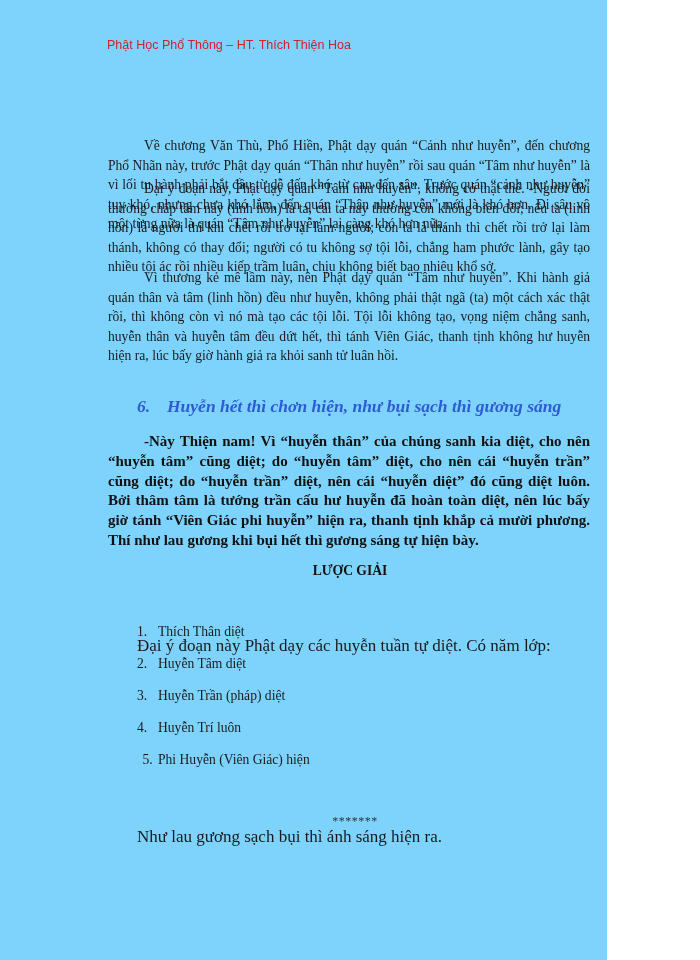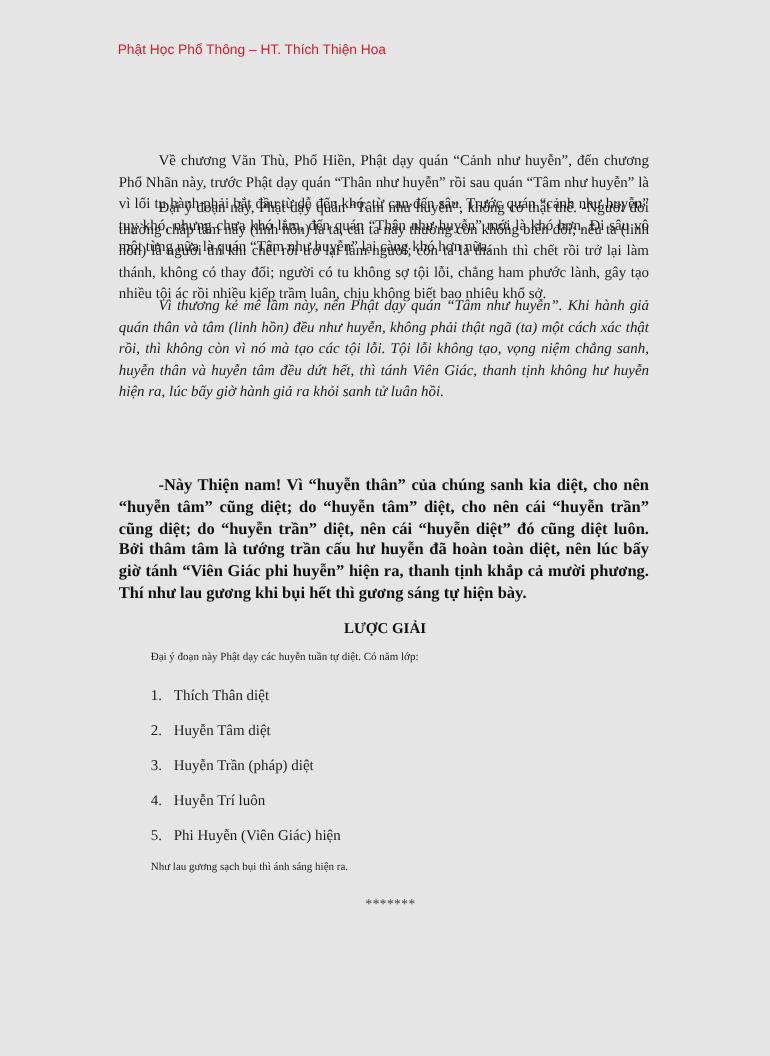--- a/index.html
+++ b/index.html
@@ -1,58 +1,58 @@
 <!DOCTYPE html>
 <html><head>
   <meta charset="utf-8">
   <style>
     html, body { margin: 0; padding: 0; background: #ffffff; }
     body { width: 700px; height: 960px; position: relative; overflow: hidden; }
-    .page { position: absolute; left: 0; top: 0; width: 700px; height: 960px; background: #e5e5e5; }
+    .page { position: absolute; left: 0; top: 0; width: 607px; height: 960px; background: #7dd3fc; }
     .running-header {
       position: absolute; left: 107px; top: 38px;
       font-family: "Liberation Sans", sans-serif; font-size: 12.5px; color: #d0202e;
     }
     .body {
       position: absolute; left: 108px; width: 482px;
       font-family: "Liberation Serif", serif; font-size: 13.6px; line-height: 19.5px; color: #1a1a1a;
       text-align: justify;
     }
     .body p { margin: 0; text-indent: 36px; }
     .p1 { top: 89px; margin-top: 47px; }
     .p2 { top: 179px; }
-    .p3 { top: 268px; font-style: italic; }
+    .p3 { top: 268px; }
     .heading {
       position: absolute; left: 137px; top: 396px; width: 480px;
       font-family: "Liberation Serif", serif; font-style: italic; font-weight: bold;
       font-size: 17.5px; color: #2d5bd3; white-space: nowrap;
     }
     .heading .num { display: inline-block; width: 30px; }
     .quote {
       position: absolute; left: 108px; top: 432px; width: 482px;
       font-family: "Liberation Serif", serif; font-weight: bold; font-size: 15px; line-height: 19.8px;
       color: #111; text-align: justify;
     }
     .quote p { margin: 0; text-indent: 36px; }
     .section-title {
       position: absolute; left: 0; width: 700px; top: 563px; text-align: center;
       font-family: "Liberation Serif", serif; font-weight: bold; font-size: 13.6px; color: #111;
     }
     .plain {
       position: absolute; left: 137px;
-      font-family: "Liberation Serif", serif; font-size: 10px; color: #1a1a1a; white-space: nowrap;
+      font-family: "Liberation Serif", serif; font-size: 17px; color: #1a1a1a; white-space: nowrap; margin-top: 44px;
     }
     .intro { top: 592px; }
     .list-item { position: absolute; left: 137px; font-family: "Liberation Serif", serif; font-size: 13.6px; color: #1a1a1a; white-space: nowrap; }
     .list-item .n { display: inline-block; width: 21px; }
     .li1 { top: 624px; }
     .li2 { top: 656px; }
     .li3 { top: 688px; }
     .li4 { top: 720px; }
-    .li5 { top: 752px; }
+    .li5 { top: 752px; text-align: center; }
     .closing { top: 783px; }
     .stars {
       position: absolute; left: 0; width: 700px; top: 814px; text-align: center;
       font-family: "Liberation Serif", serif; font-size: 12px; color: #333; letter-spacing: 0.5px; padding-left: 10px; box-sizing: border-box;
     }
   </style>
 </head>
 <body>
 
 <div class="page">
@@ -61,20 +61,23 @@
   <div class="body p1">
     <p>Về chương Văn Thù, Phổ Hiền, Phật dạy quán “Cảnh như huyễn”, đến chương Phổ Nhãn này, trước Phật dạy quán “Thân như huyễn” rồi sau quán “Tâm như huyễn” là vì lối tu hành phải bắt đầu từ dễ đến khó, từ cạn đến sâu. Trước quán “cảnh như huyễn” tuy khó, nhưng chưa khó lắm, đến quán “Thân như huyễn” mới là khó hơn.  Đi sâu vô một từng nữa là quán “Tâm như huyễn” lại càng khó hơn nữa.</p>
   </div>
   <div class="body p2">
     <p>Đại ý đoạn này, Phật dạy quán “Tâm như huyễn”, không có thật thể. -Người đời thường chấp tâm này (linh hồn) la ta, cái ta này thường còn không biến đổi; nếu ta (linh hồn) là người thì khi chết rồi trở lại làm người; còn ta là thánh thì chết rồi trở lại làm thánh, không có thay đổi; người có tu không sợ tội lỗi, chẳng ham phước lành, gây tạo nhiều tội ác rồi nhiều kiếp trầm luân, chịu không biết bao nhiêu khổ sở.</p>
   </div>
   <div class="body p3">
     <p>Vì thương kẻ mê lầm này, nên Phật dạy quán “Tâm như huyễn”. Khi hành giả quán thân và tâm (linh hồn) đều như huyễn, không phải thật ngã (ta) một cách xác thật rồi, thì không còn vì nó mà tạo các tội lỗi.  Tội lỗi không tạo, vọng niệm chẳng sanh, huyễn thân và huyễn tâm đều dứt hết, thì tánh Viên Giác, thanh tịnh không hư huyễn hiện ra, lúc bấy giờ hành giả ra khỏi sanh tử luân hồi.</p>
   </div>
 
+  <div class="heading">
+    <span class="num">6.</span><span>Huyễn hết thì chơn hiện, như bụi sạch thì gương sáng</span>
+  </div>
 
   <div class="quote">
     <p>-Này Thiện nam!  Vì “huyễn thân” của chúng sanh kia diệt, cho nên “huyễn tâm” cũng diệt; do “huyễn tâm” diệt, cho nên cái “huyễn trần” cũng diệt; do “huyễn trần” diệt, nên cái “huyễn diệt” đó cũng diệt luôn.   Bởi thâm tâm là tướng trần cấu hư huyễn đã hoàn toàn diệt, nên lúc bấy giờ tánh “Viên Giác phi huyễn”  hiện ra, thanh tịnh khắp cả mười phương. Thí như lau gương khi bụi hết thì gương sáng tự hiện bày.</p>
   </div>
 
   <div class="section-title">LƯỢC GIẢI</div>
 
   <div class="plain intro">Đại ý đoạn này Phật dạy các huyễn tuần tự diệt.  Có năm lớp:</div>
 
   <div class="list-item li1">

